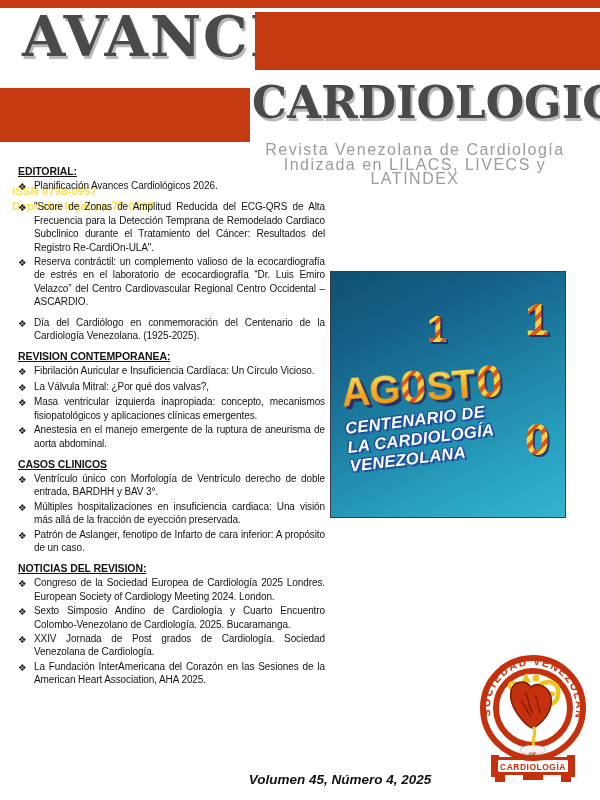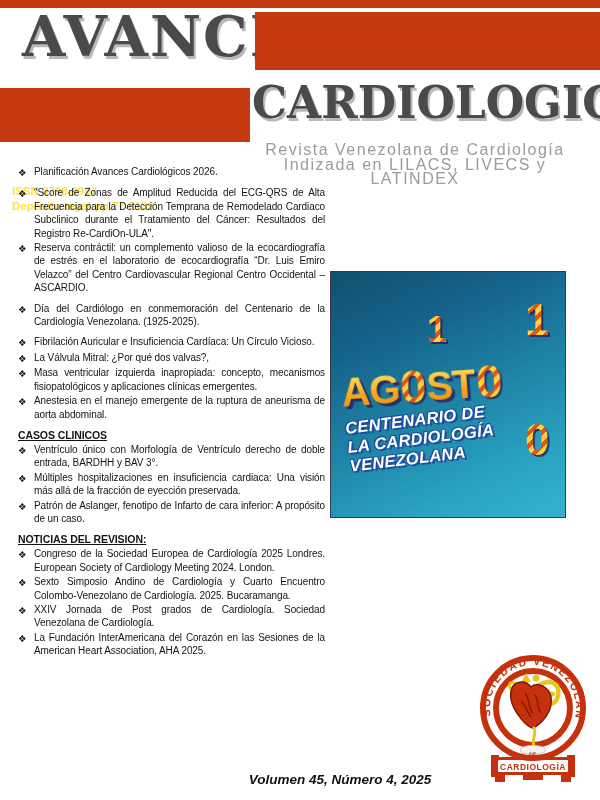--- a/index.html
+++ b/index.html
@@ -72,20 +72,21 @@
     </div>
   </div>
   <div class="abs title-cardiologicos">CARDIOLOGICOS</div>
   <div class="abs subtitle">
     <div>Revista Venezolana de Cardiología</div>
     <div>Indizada en LILACS, LIVECS y LATINDEX</div>
   </div>
 
   <div class="abs toc">
       <div class="toc-section">
+        <div class="toc-heading">EDITORIAL:</div>
         <div class="toc-item">
           <span class="bullet">❖</span>
           <span class="toc-text">Planificación Avances Cardiológicos 2026.</span>
         </div>
       </div>
       <div class="toc-section">
         <div class="toc-item">
           <span class="bullet">❖</span>
           <span class="toc-text">"Score de Zonas de Amplitud Reducida del ECG-QRS de Alta Frecuencia para la Detección Temprana de Remodelado Cardiaco Subclinico durante el Tratamiento del Cáncer: Resultados del Registro Re-CardiOn-ULA".</span>
         </div>
@@ -94,20 +95,21 @@
           <span class="toc-text">Reserva contráctil: un complemento valioso de la ecocardiografía de estrés en el laboratorio de ecocardiografía “Dr. Luis Emiro Velazco” del Centro Cardiovascular Regional Centro Occidental – ASCARDIO.</span>
         </div>
       </div>
       <div class="toc-section">
         <div class="toc-item">
           <span class="bullet">❖</span>
           <span class="toc-text">Día del Cardiólogo en conmemoración del Centenario de la Cardiología Venezolana.   (1925-2025).</span>
         </div>
       </div>
       <div class="toc-section">
+        <div class="toc-heading">REVISION CONTEMPORANEA:</div>
         <div class="toc-item">
           <span class="bullet">❖</span>
           <span class="toc-text">Fibrilación Auricular e Insuficiencia Cardíaca: Un Círculo Vicioso.</span>
         </div>
         <div class="toc-item">
           <span class="bullet">❖</span>
           <span class="toc-text">La Válvula Mitral: ¿Por qué dos valvas?,</span>
         </div>
         <div class="toc-item">
           <span class="bullet">❖</span>

